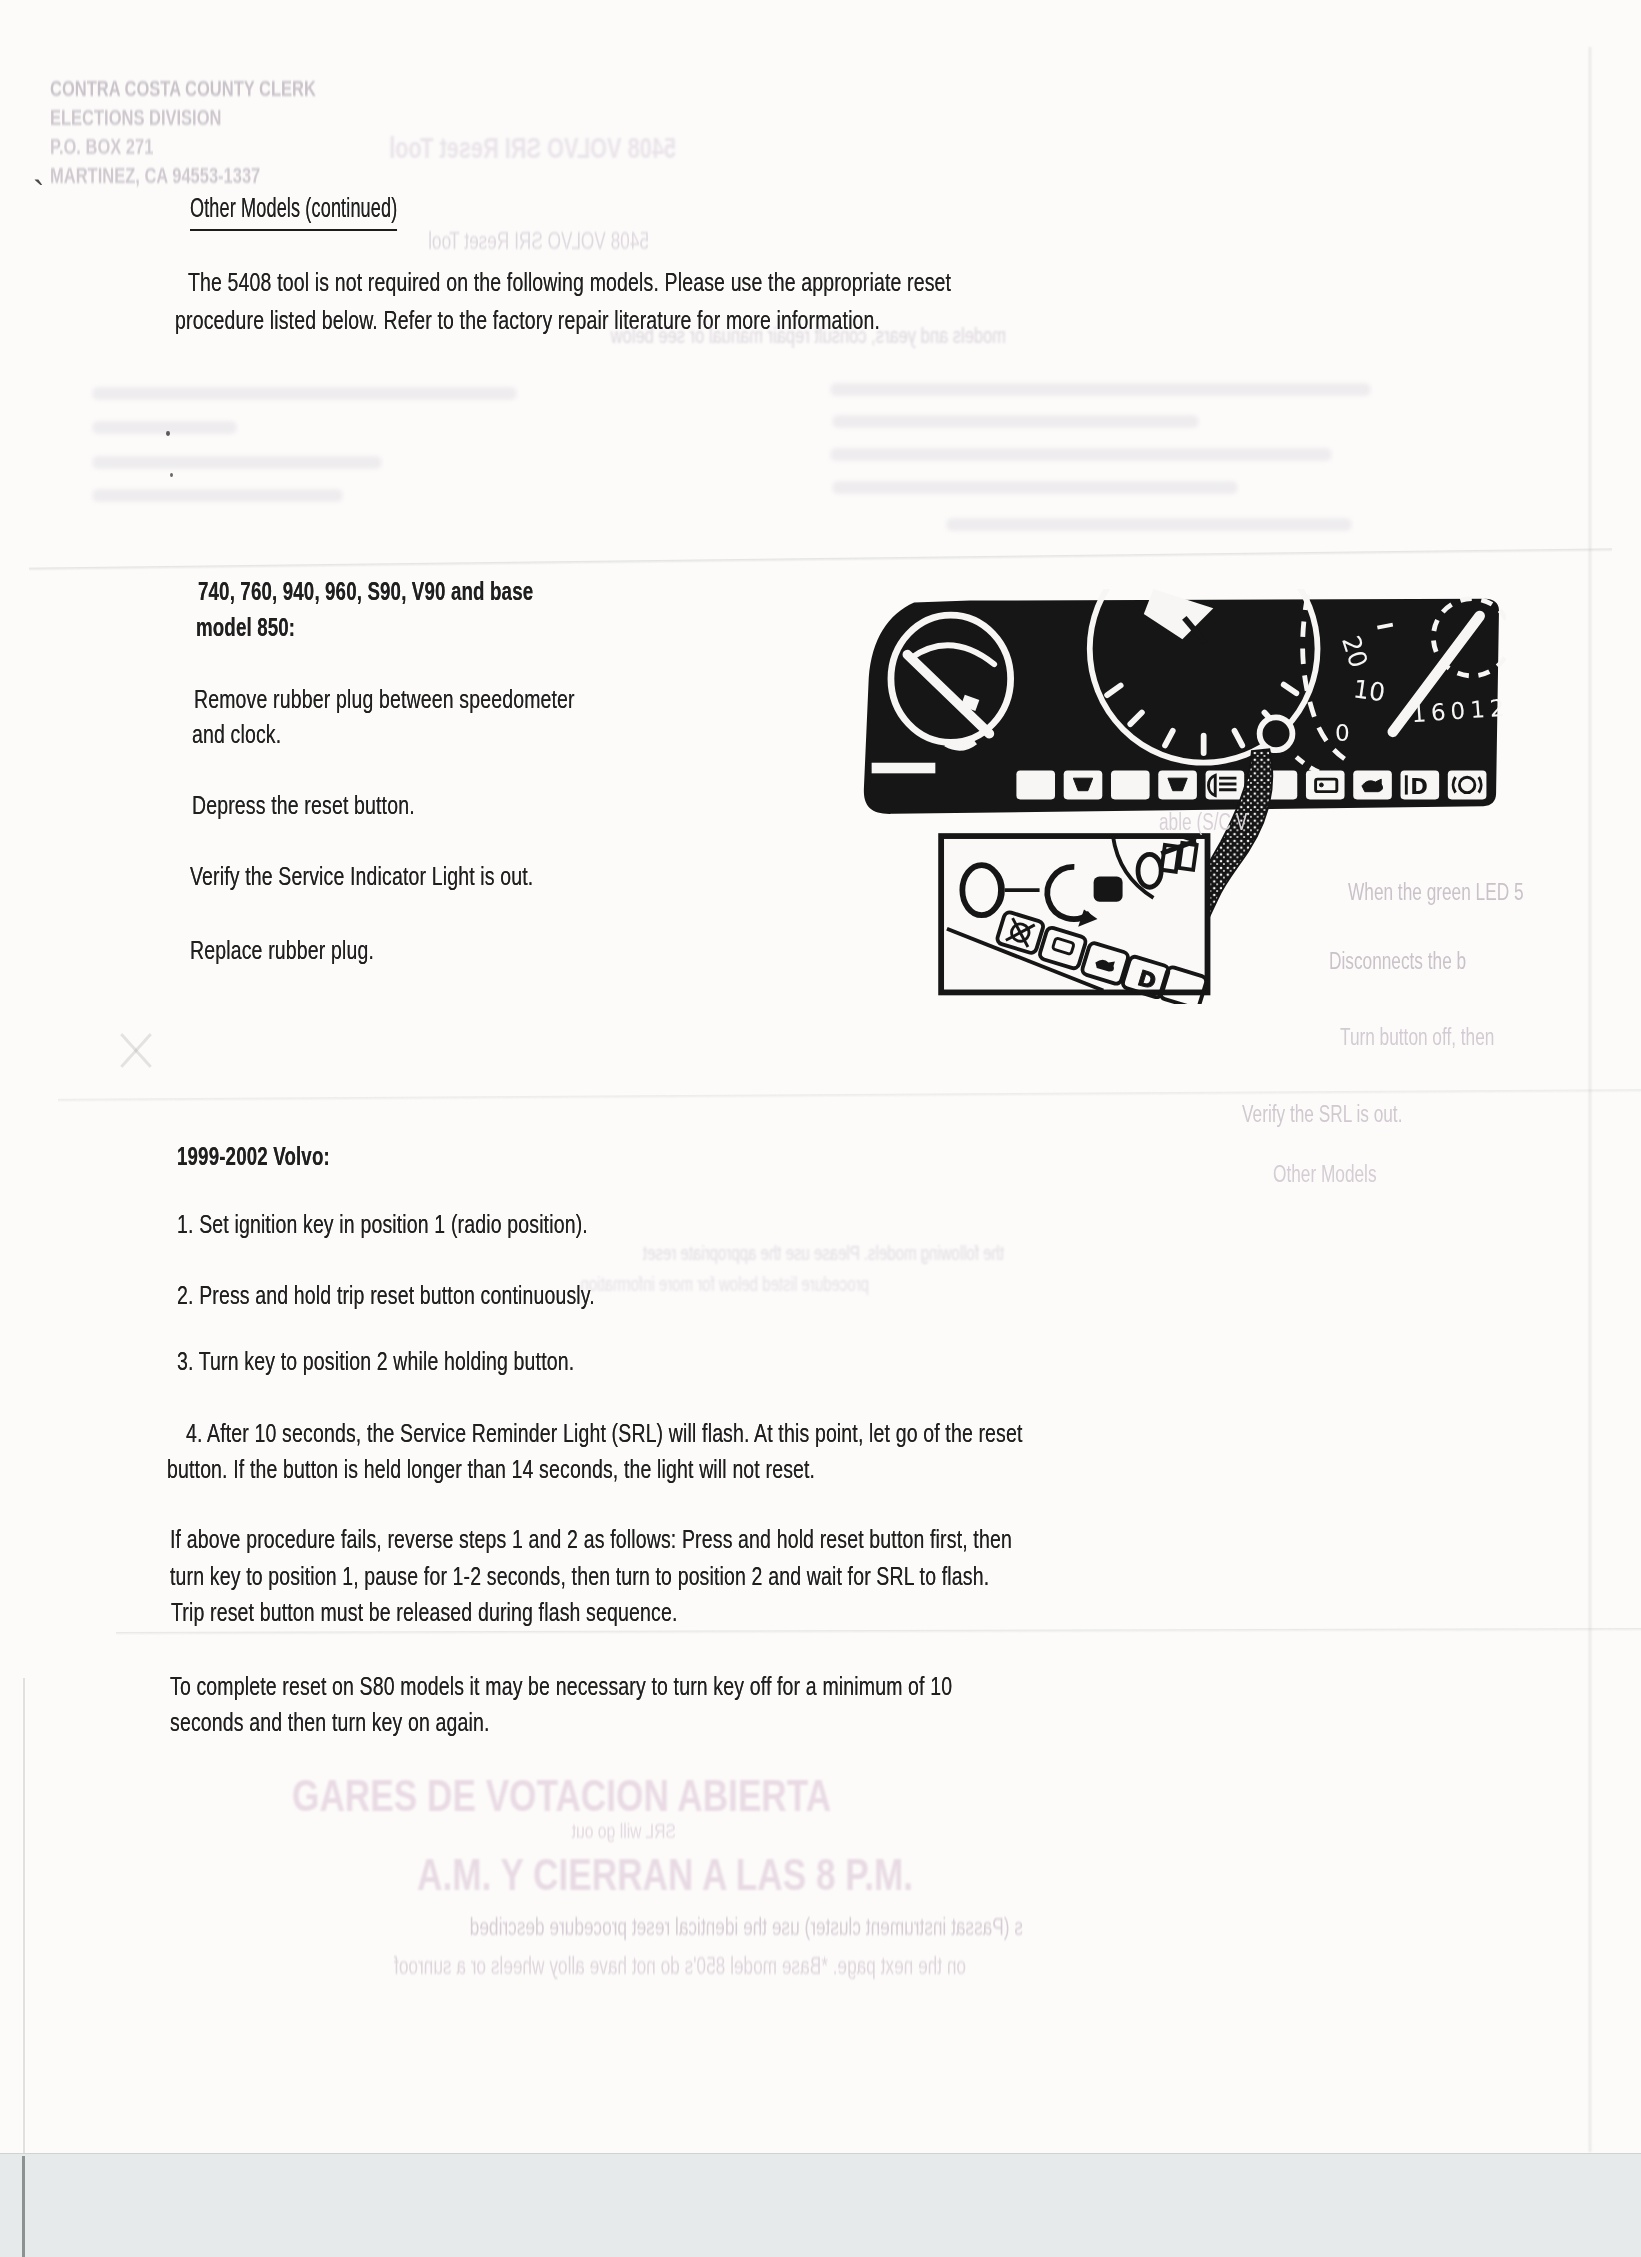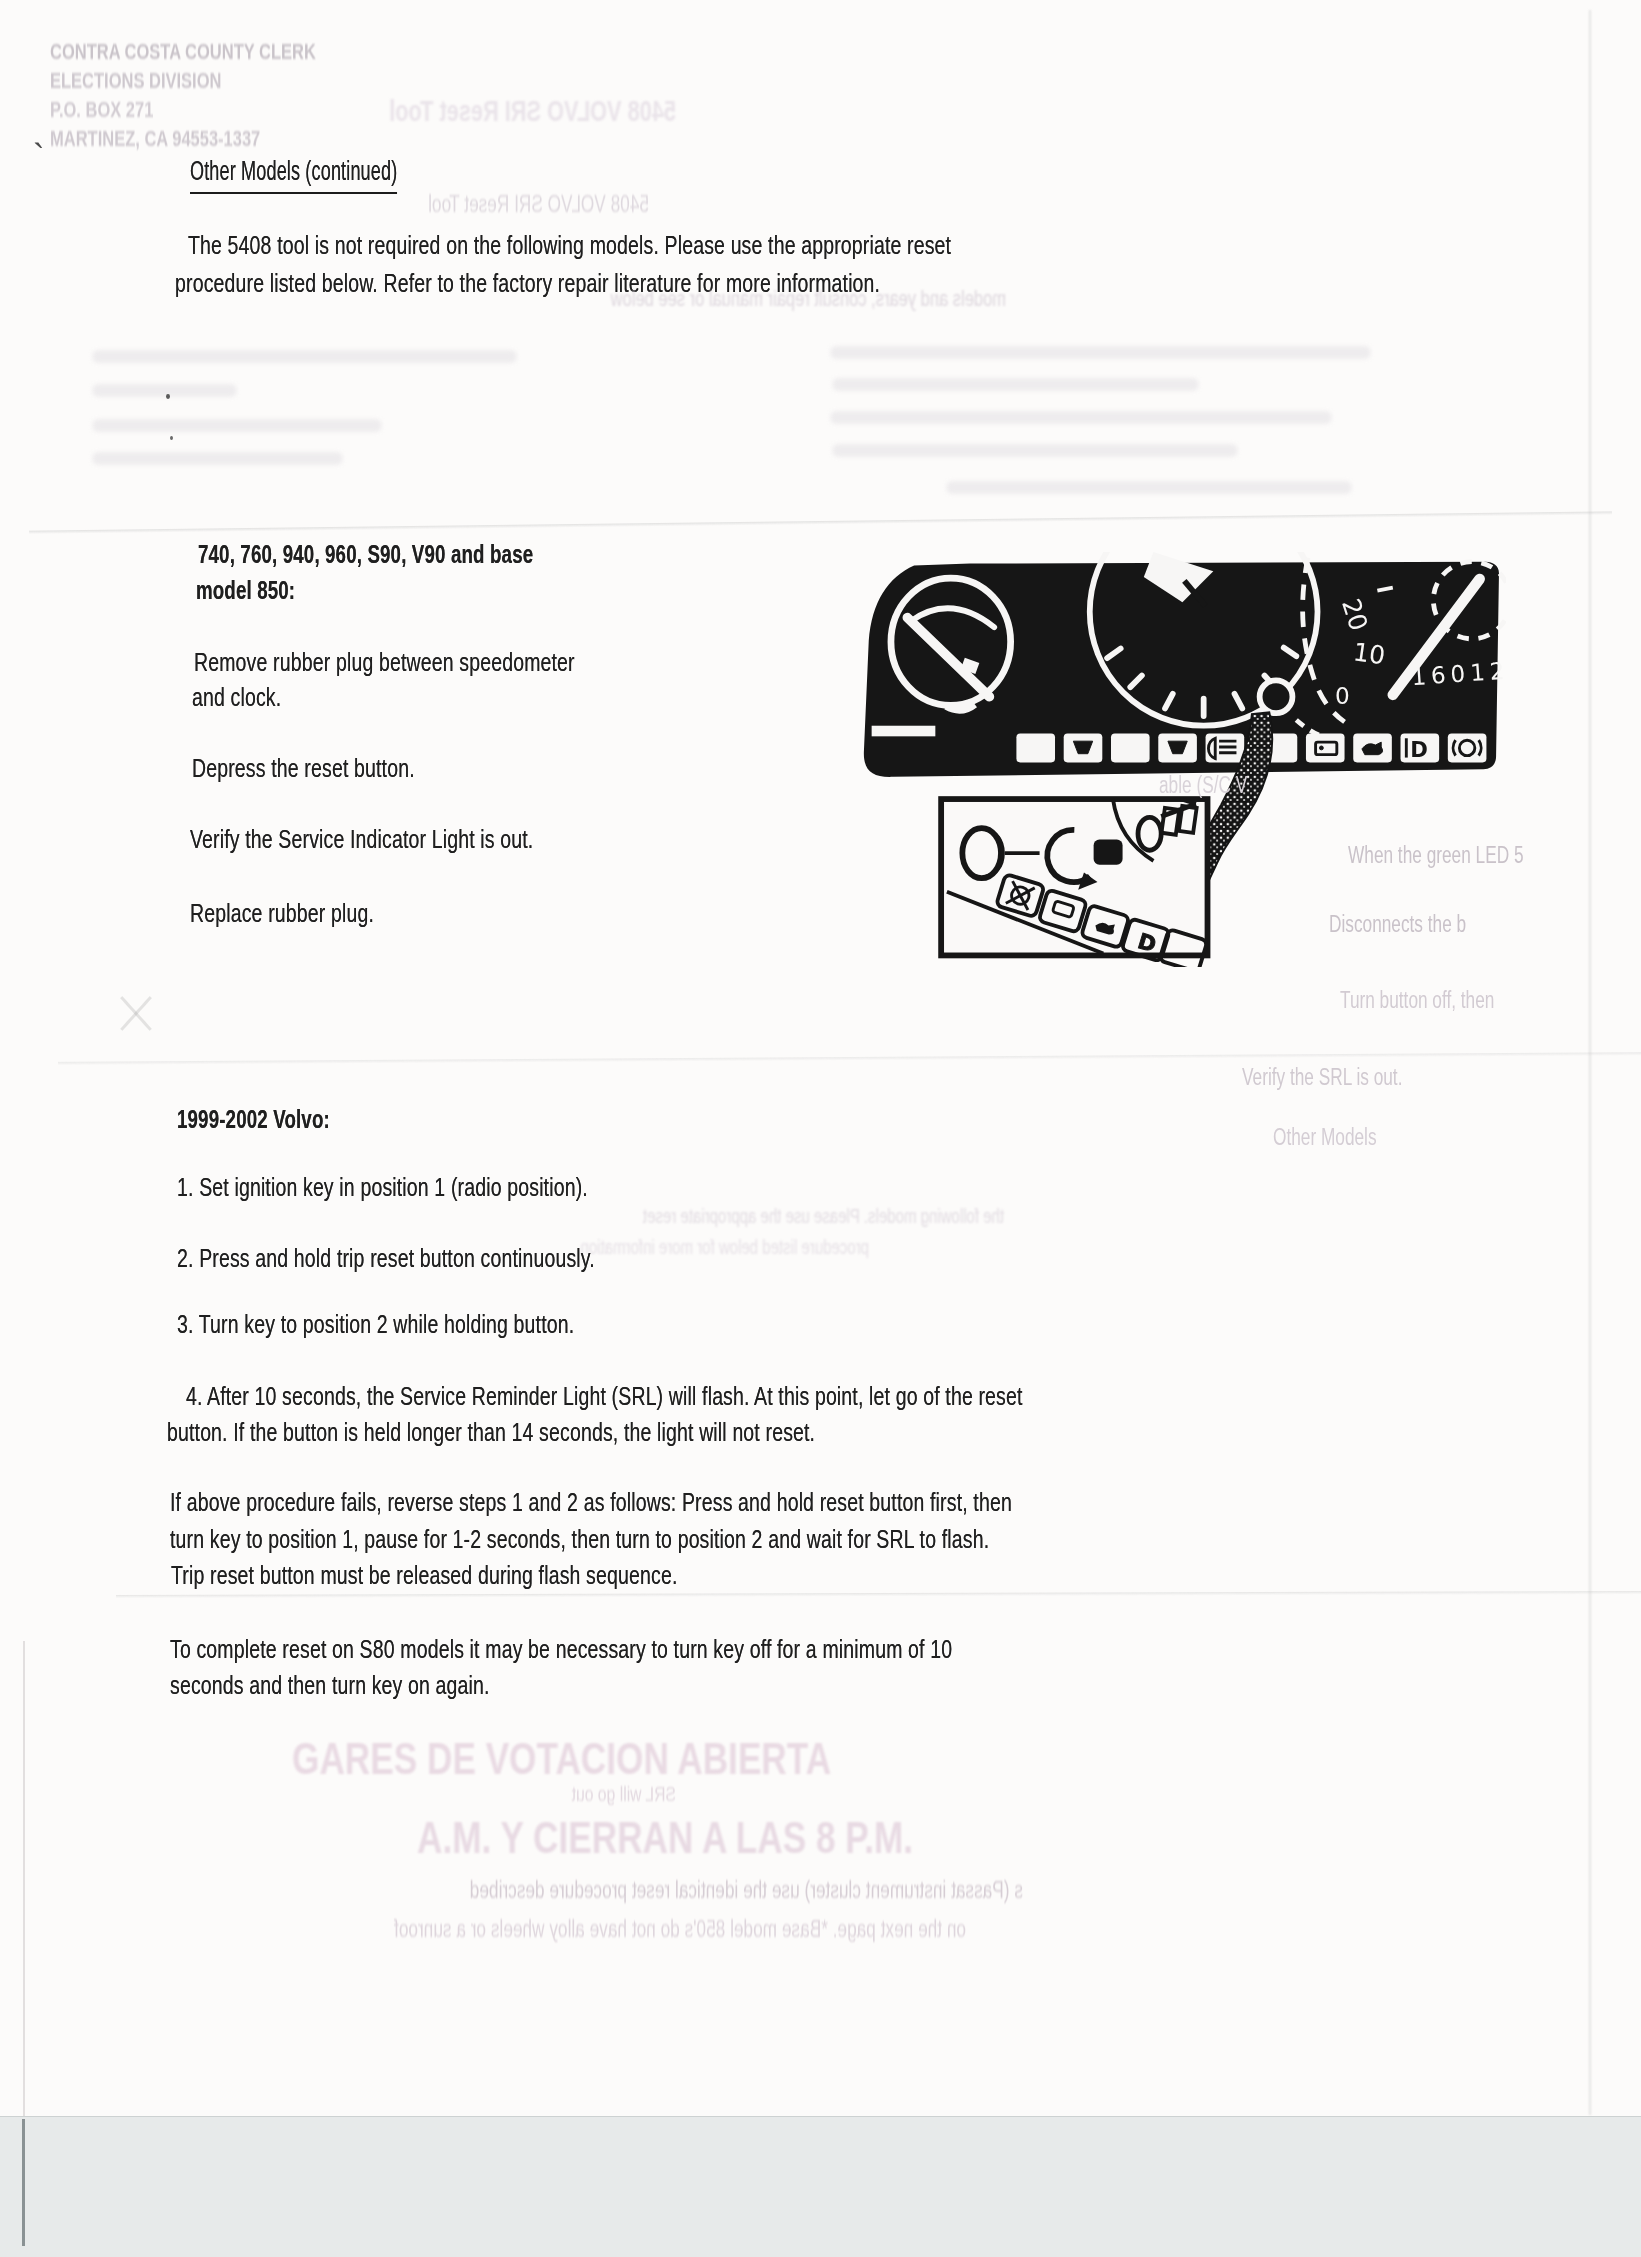--- a/index.html
+++ b/index.html
@@ -1,21 +1,21 @@
 <!DOCTYPE html>
 <html><head>
 <meta charset="utf-8">
 <style>
   html,body{margin:0;padding:0;}
   body{
     width:1641px;height:2257px;position:relative;overflow:hidden;
     background:#fcfbfa;
     font-family:"Liberation Sans", sans-serif;
   }
-  .page{position:absolute;inset:0;}
+  .page{position:absolute;inset:0;margin-top:37px;}
   
   .tline{
     position:absolute;white-space:nowrap;
     font-size:26px;color:#1f1f1f;letter-spacing:0.2px;
     transform:scaleX(.75);transform-origin:0 0;
     text-shadow:0 0 0.6px rgba(25,25,25,.75);
   }
   .tbold{font-weight:700;transform:scaleX(.72);}
   .theading{
     font-size:27px;transform:scaleX(.67);

